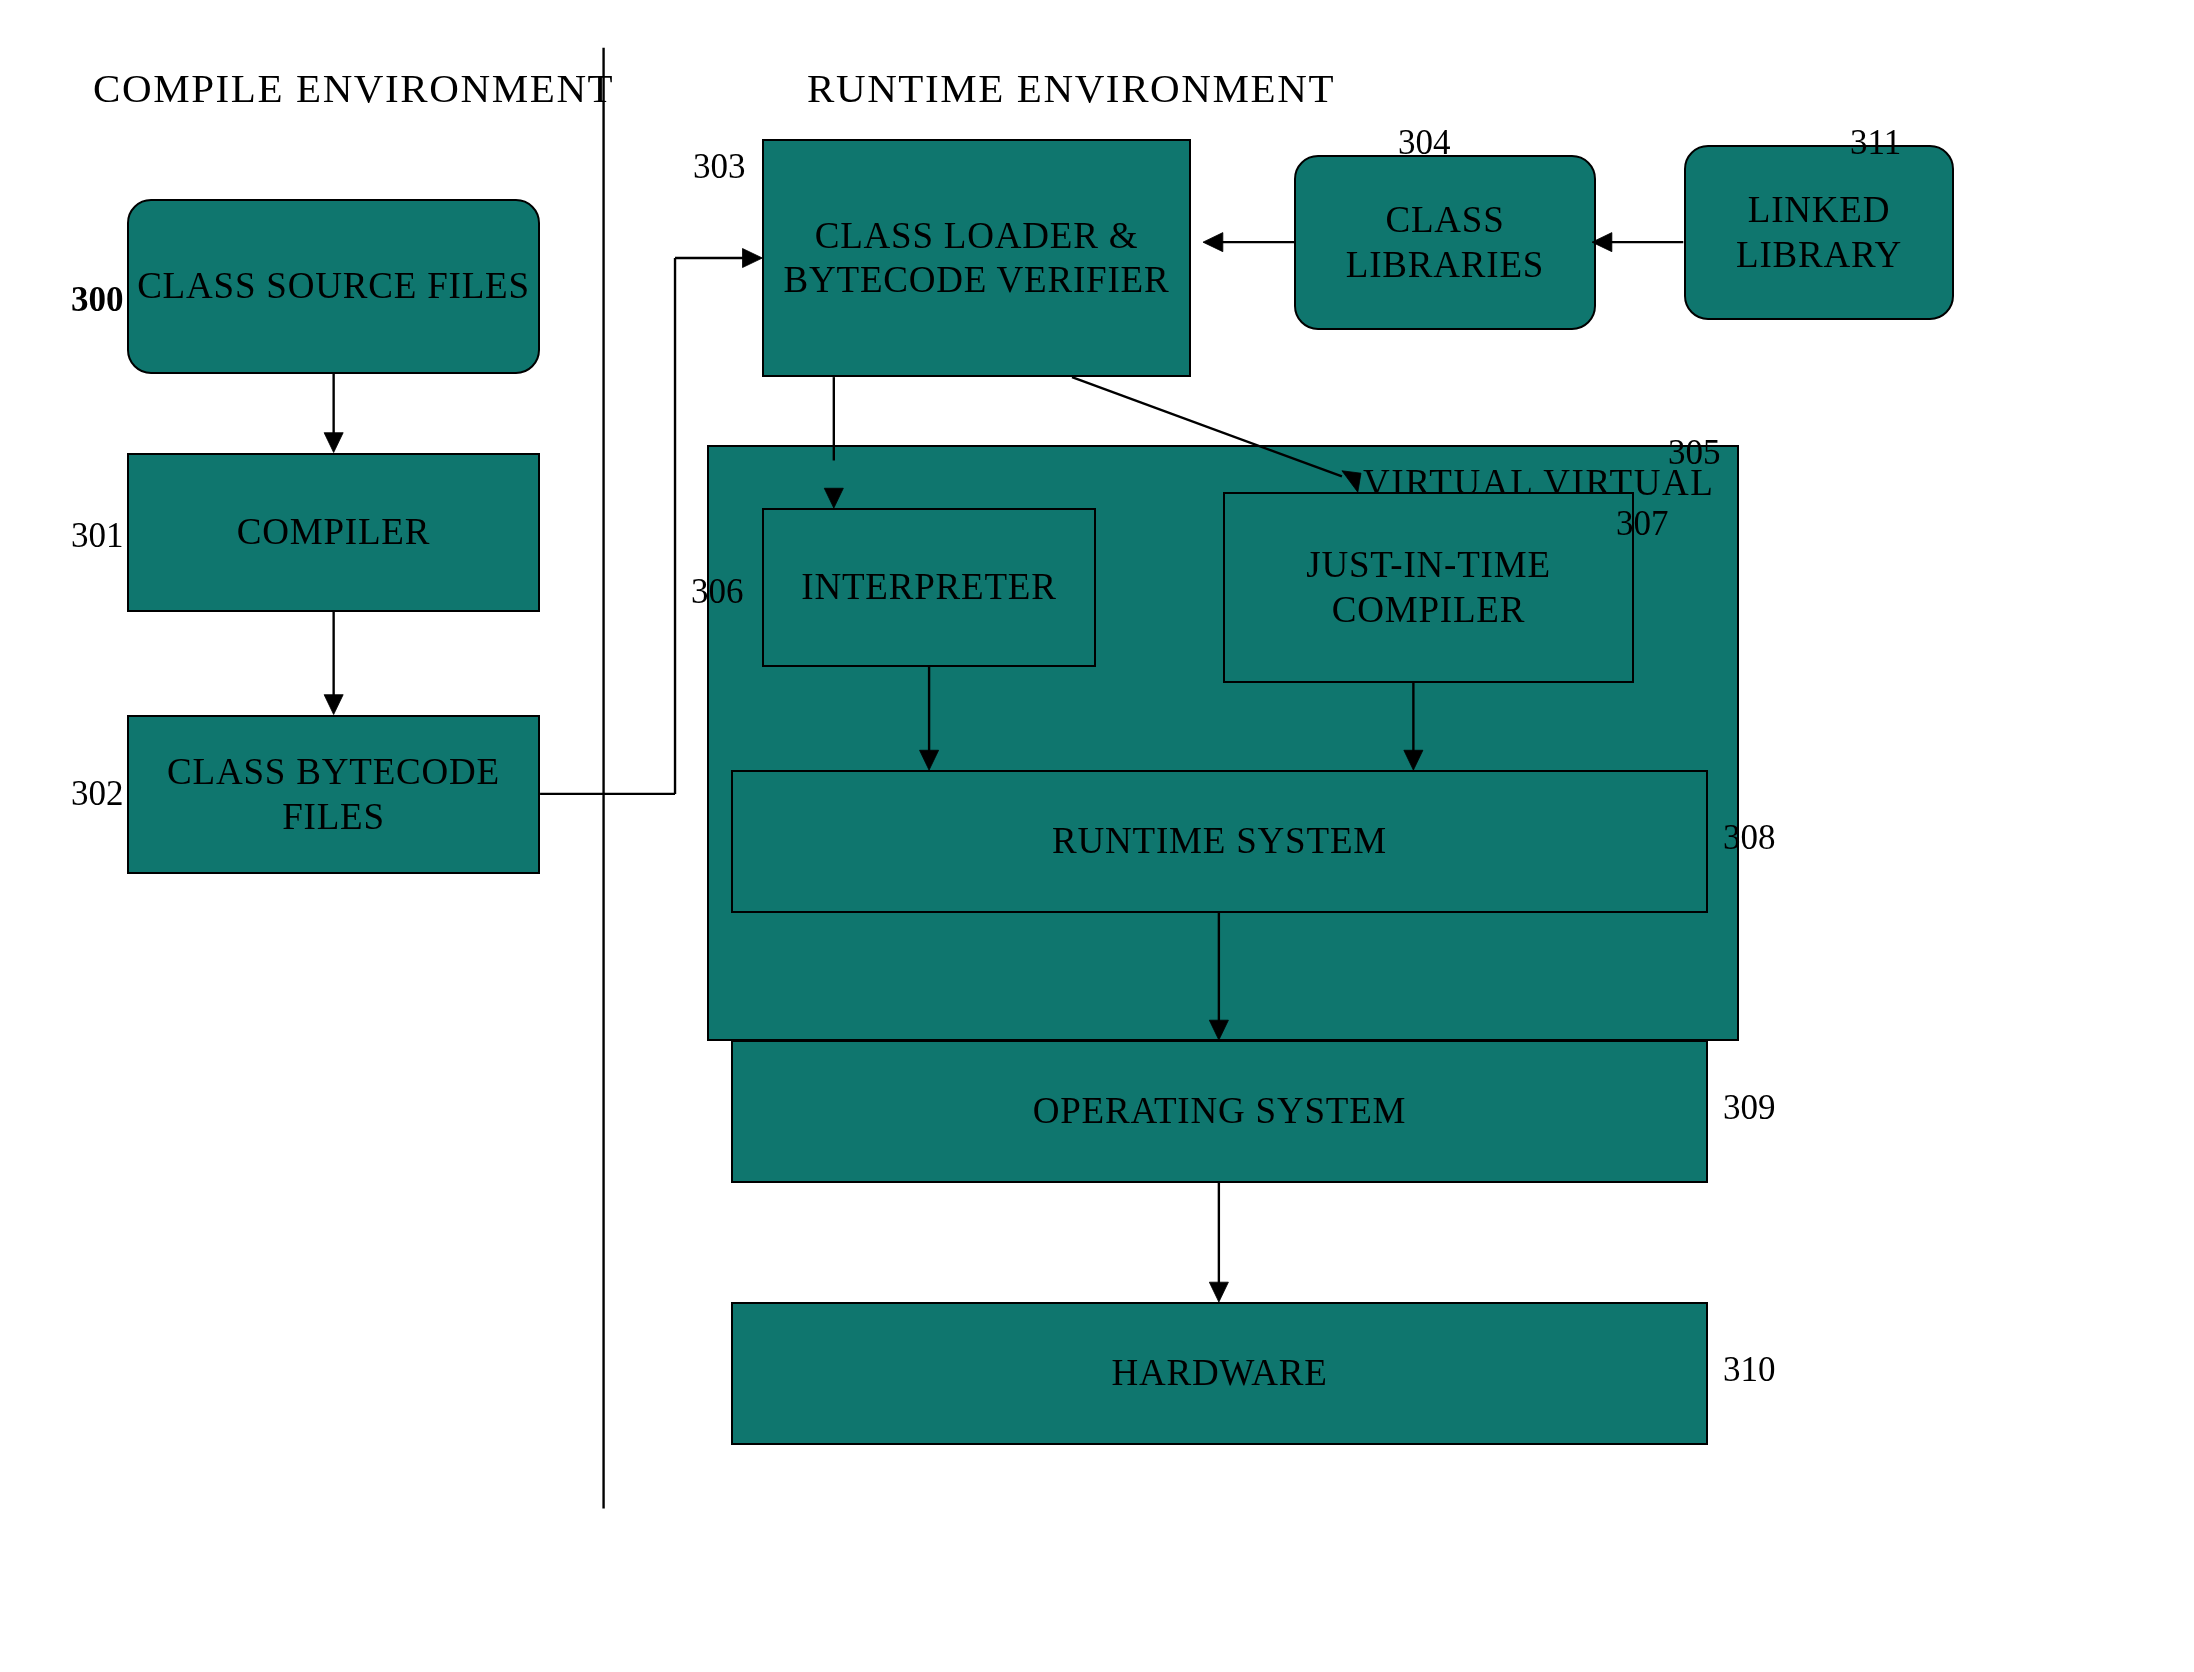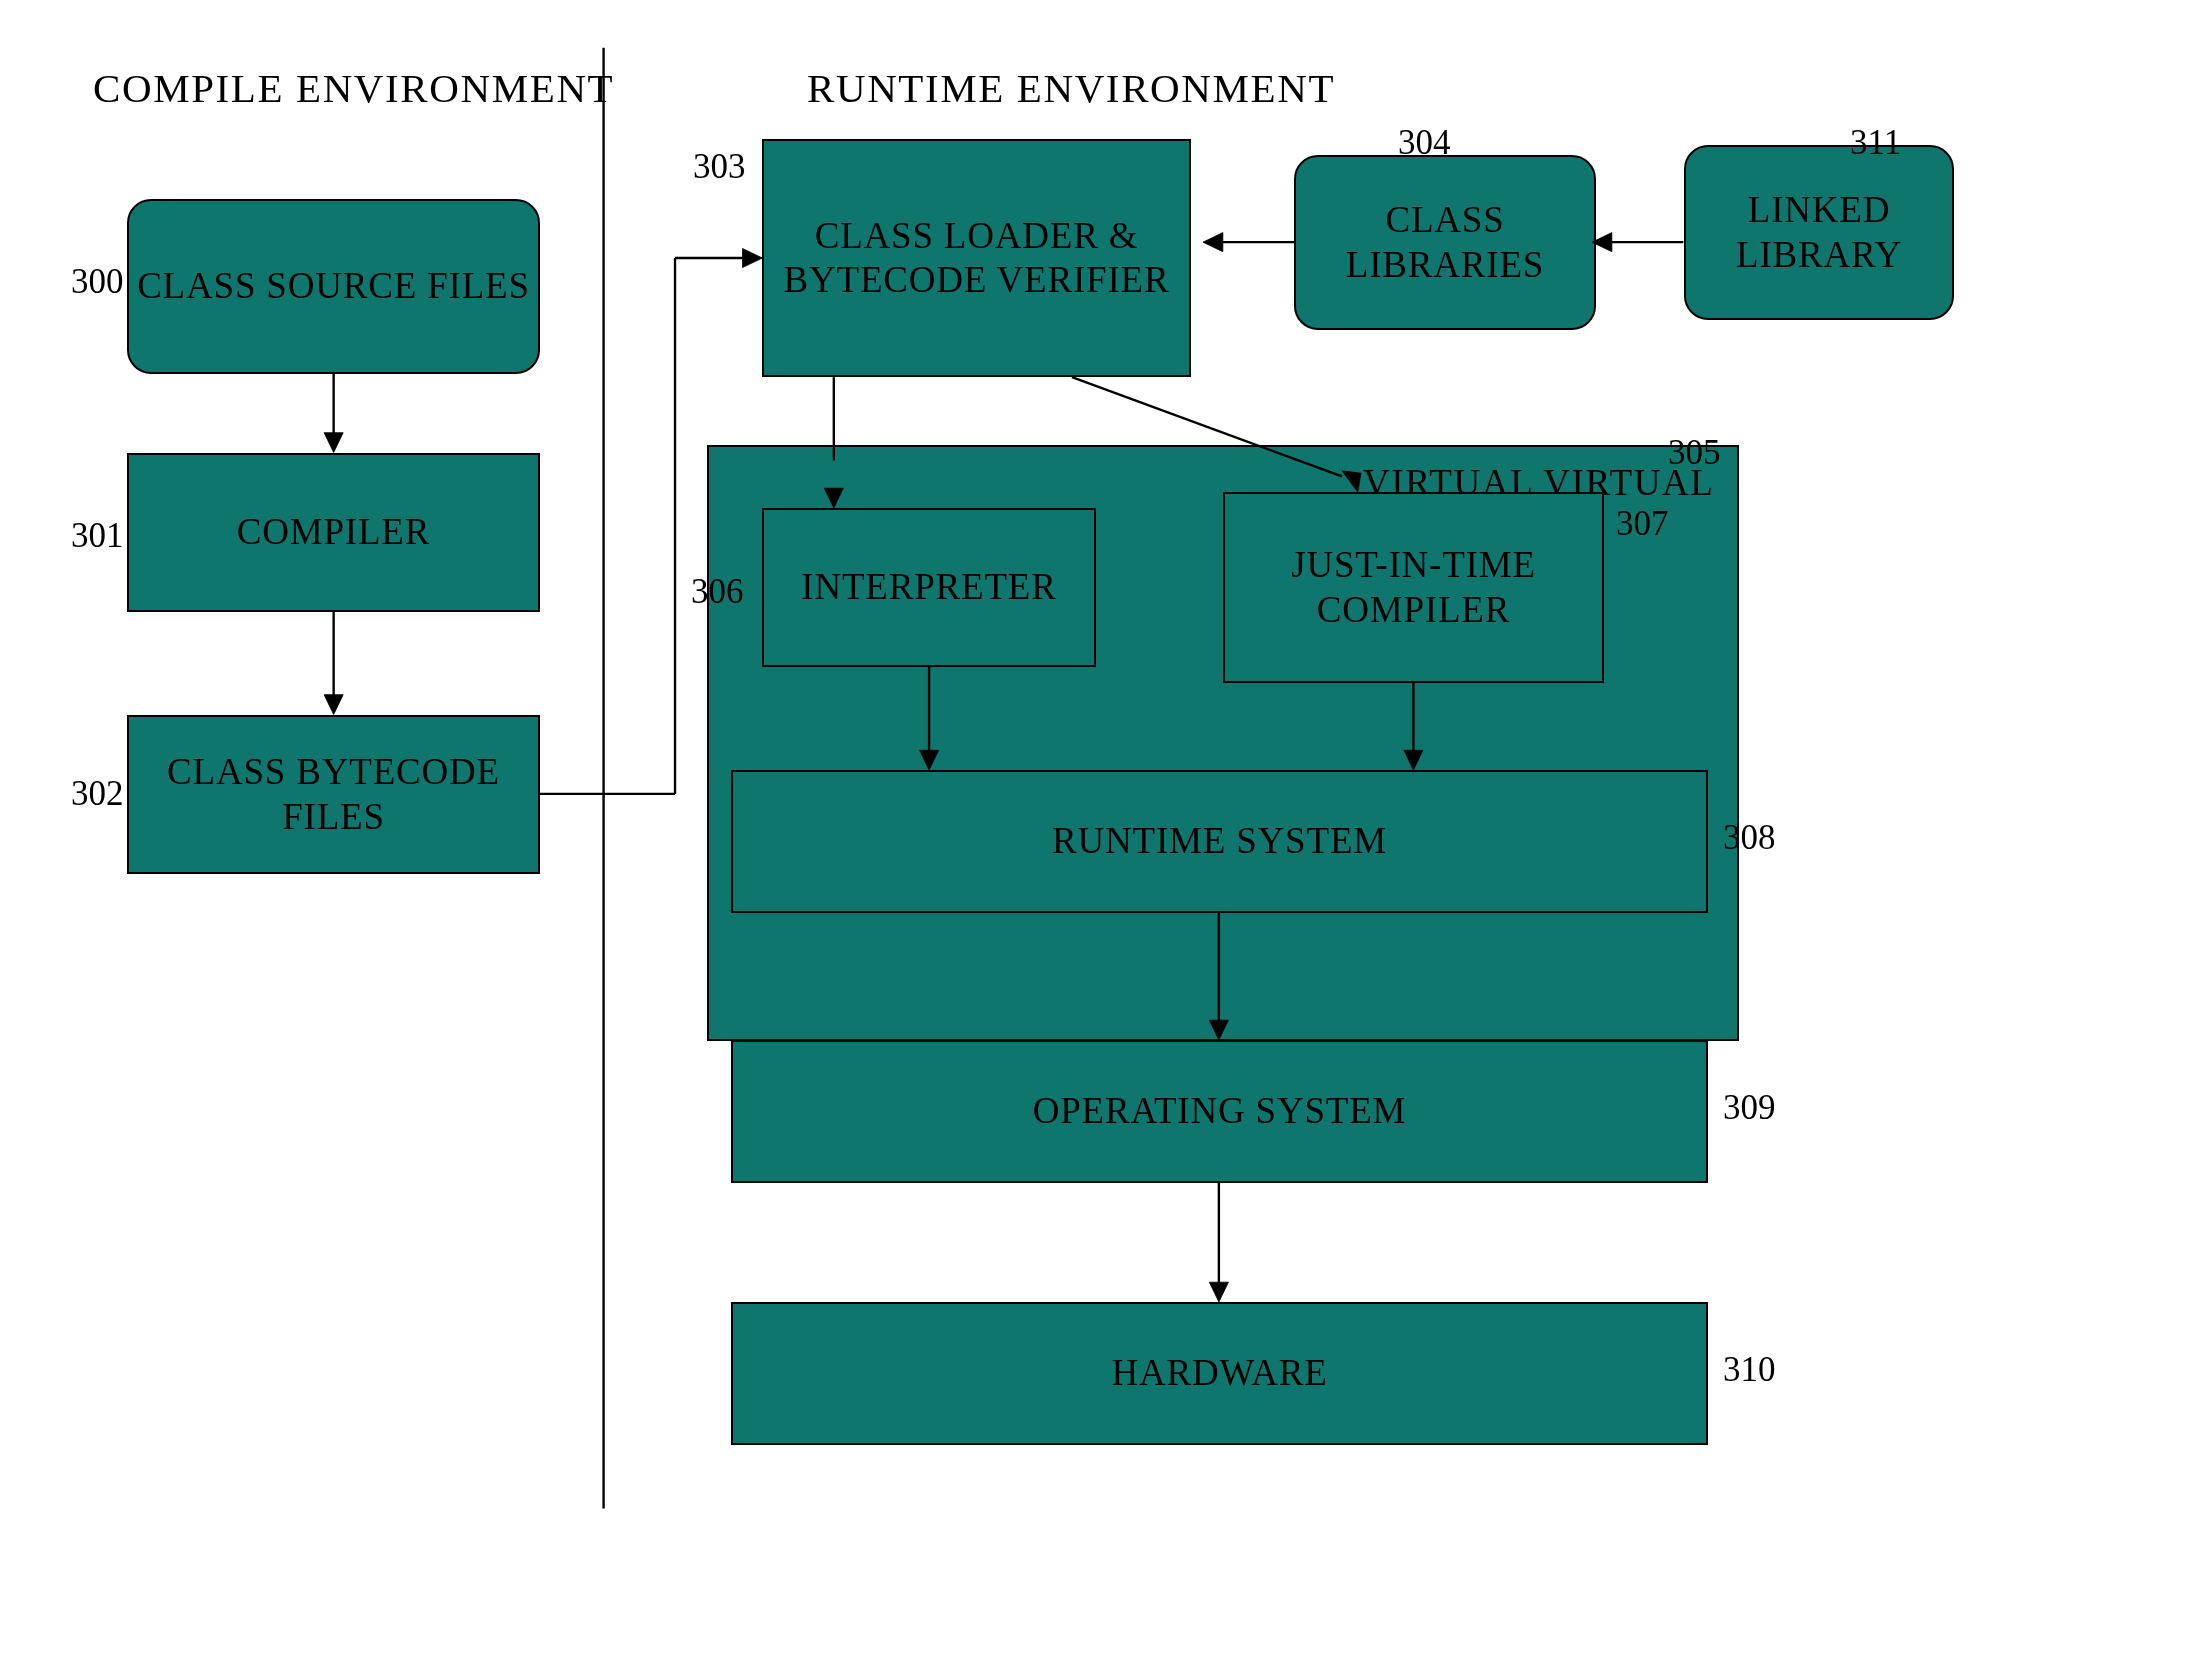--- a/index.html
+++ b/index.html
@@ -70,21 +70,21 @@
 
 <div class="diagram-container">
 
   <div class="section-title" style="top:64px; left:64px;">COMPILE ENVIRONMENT</div>
   <div class="section-title" style="top:64px; left:778px;">RUNTIME ENVIRONMENT</div>
 
   <div class="box box-rounded" style="left:127px; top:199px; width:413px; height:175px;">
     <span>CLASS SOURCE
 FILES</span>
   </div>
-  <div class="label-num" style="left:71px; top:262px;">300</div>
+  <div class="label-num" style="left:71px; top:280px;font-weight:bold;">300</div>
 
   <div class="box box-rect" style="left:127px; top:453px; width:413px; height:159px;">
     <span>COMPILER</span>
   </div>
   <div class="label-num" style="left:71px; top:516px;">301</div>
 
   <div class="box box-rect" style="left:127px; top:715px; width:413px; height:159px;">
     <span>CLASS
 BYTECODE FILES</span>
   </div>
@@ -112,21 +112,21 @@
   <div class="box box-rect" style="left:707px; top:445px; width:1032px; height:596px; font-size:0;">
   </div>
   <div class="section-title" style="top:461px; left:1334px; font-size:37px;">VIRTUAL VIRTUAL</div>
   <div class="label-num" style="left:1668px; top:433px;">305</div>
 
   <div class="box box-rect" style="left:762px; top:508px; width:334px; height:159px;">
     <span>INTERPRETER</span>
   </div>
   <div class="label-num" style="left:691px; top:572px;">306</div>
 
-  <div class="box box-rect" style="left:1223px; top:492px; width:381px; height:191px;">
+  <div class="box box-rect" style="left:1223px; top:492px; width:411px; height:191px;">
     <span>JUST-IN-TIME
 COMPILER</span>
   </div>
   <div class="label-num" style="left:1616px; top:504px;">307</div>
 
   <div class="box box-rect" style="left:731px; top:770px; width:977px; height:143px;">
     <span>RUNTIME SYSTEM</span>
   </div>
   <div class="label-num" style="left:1723px; top:818px;">308</div>
 

